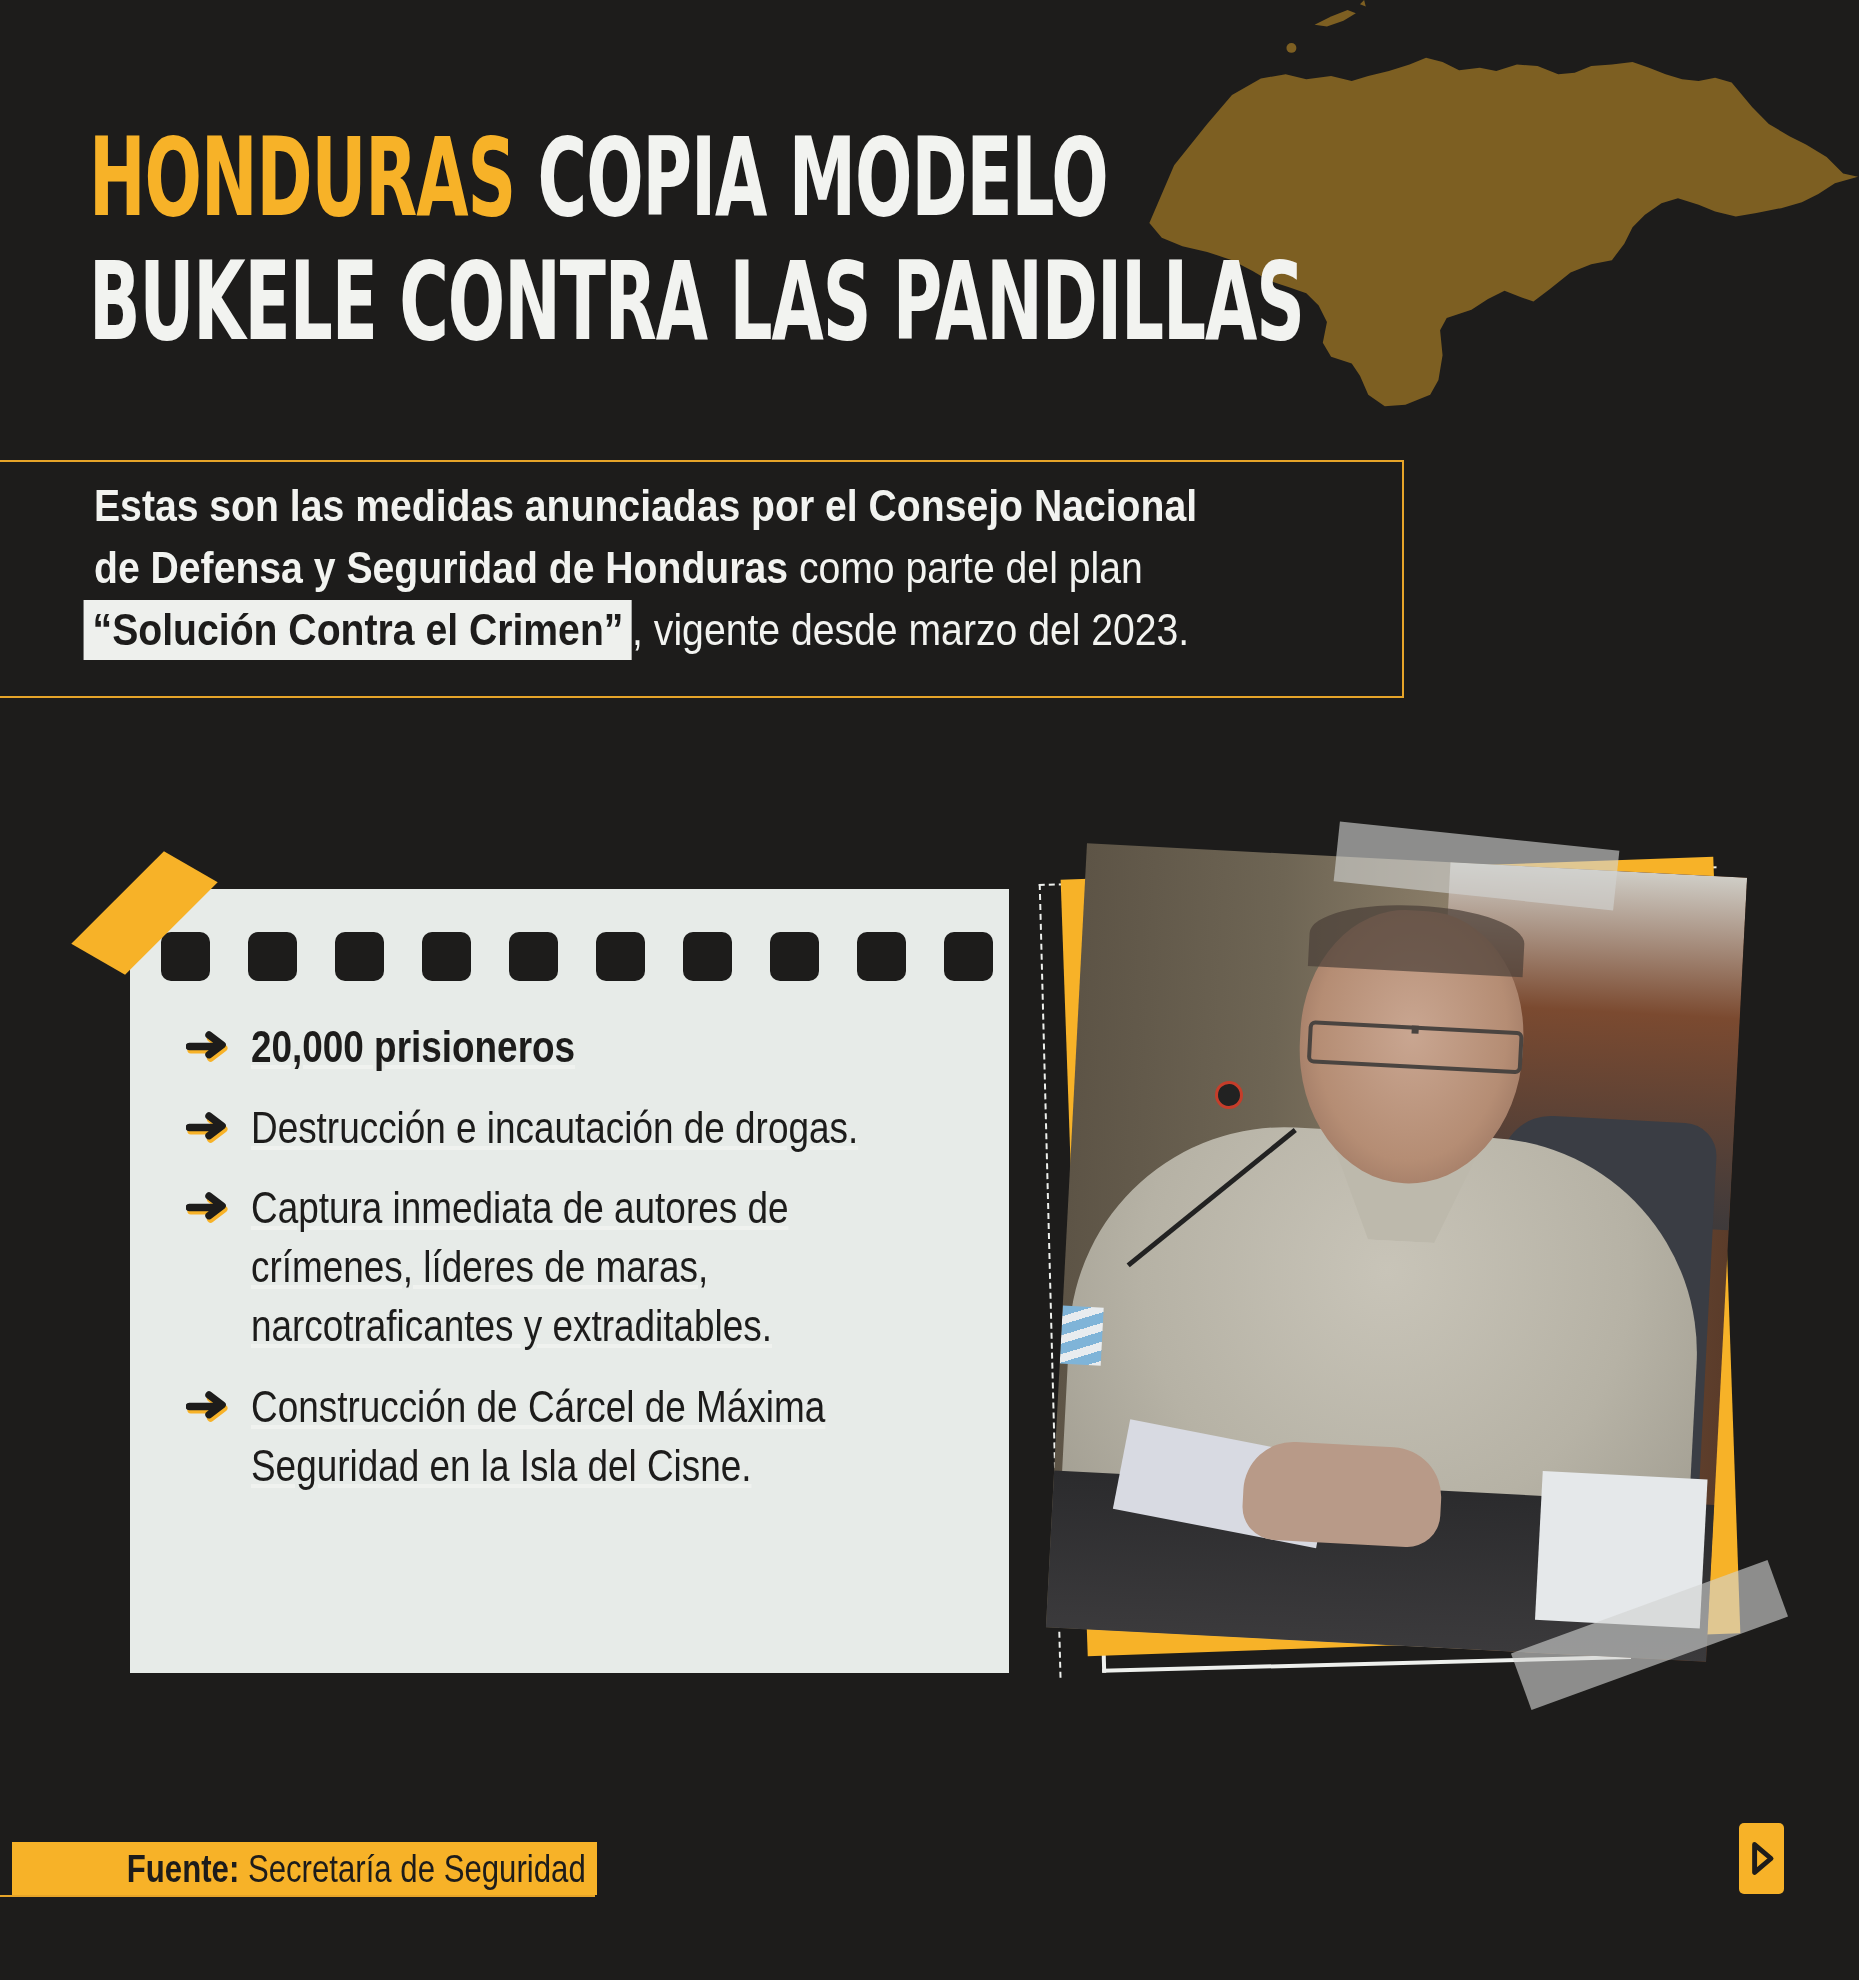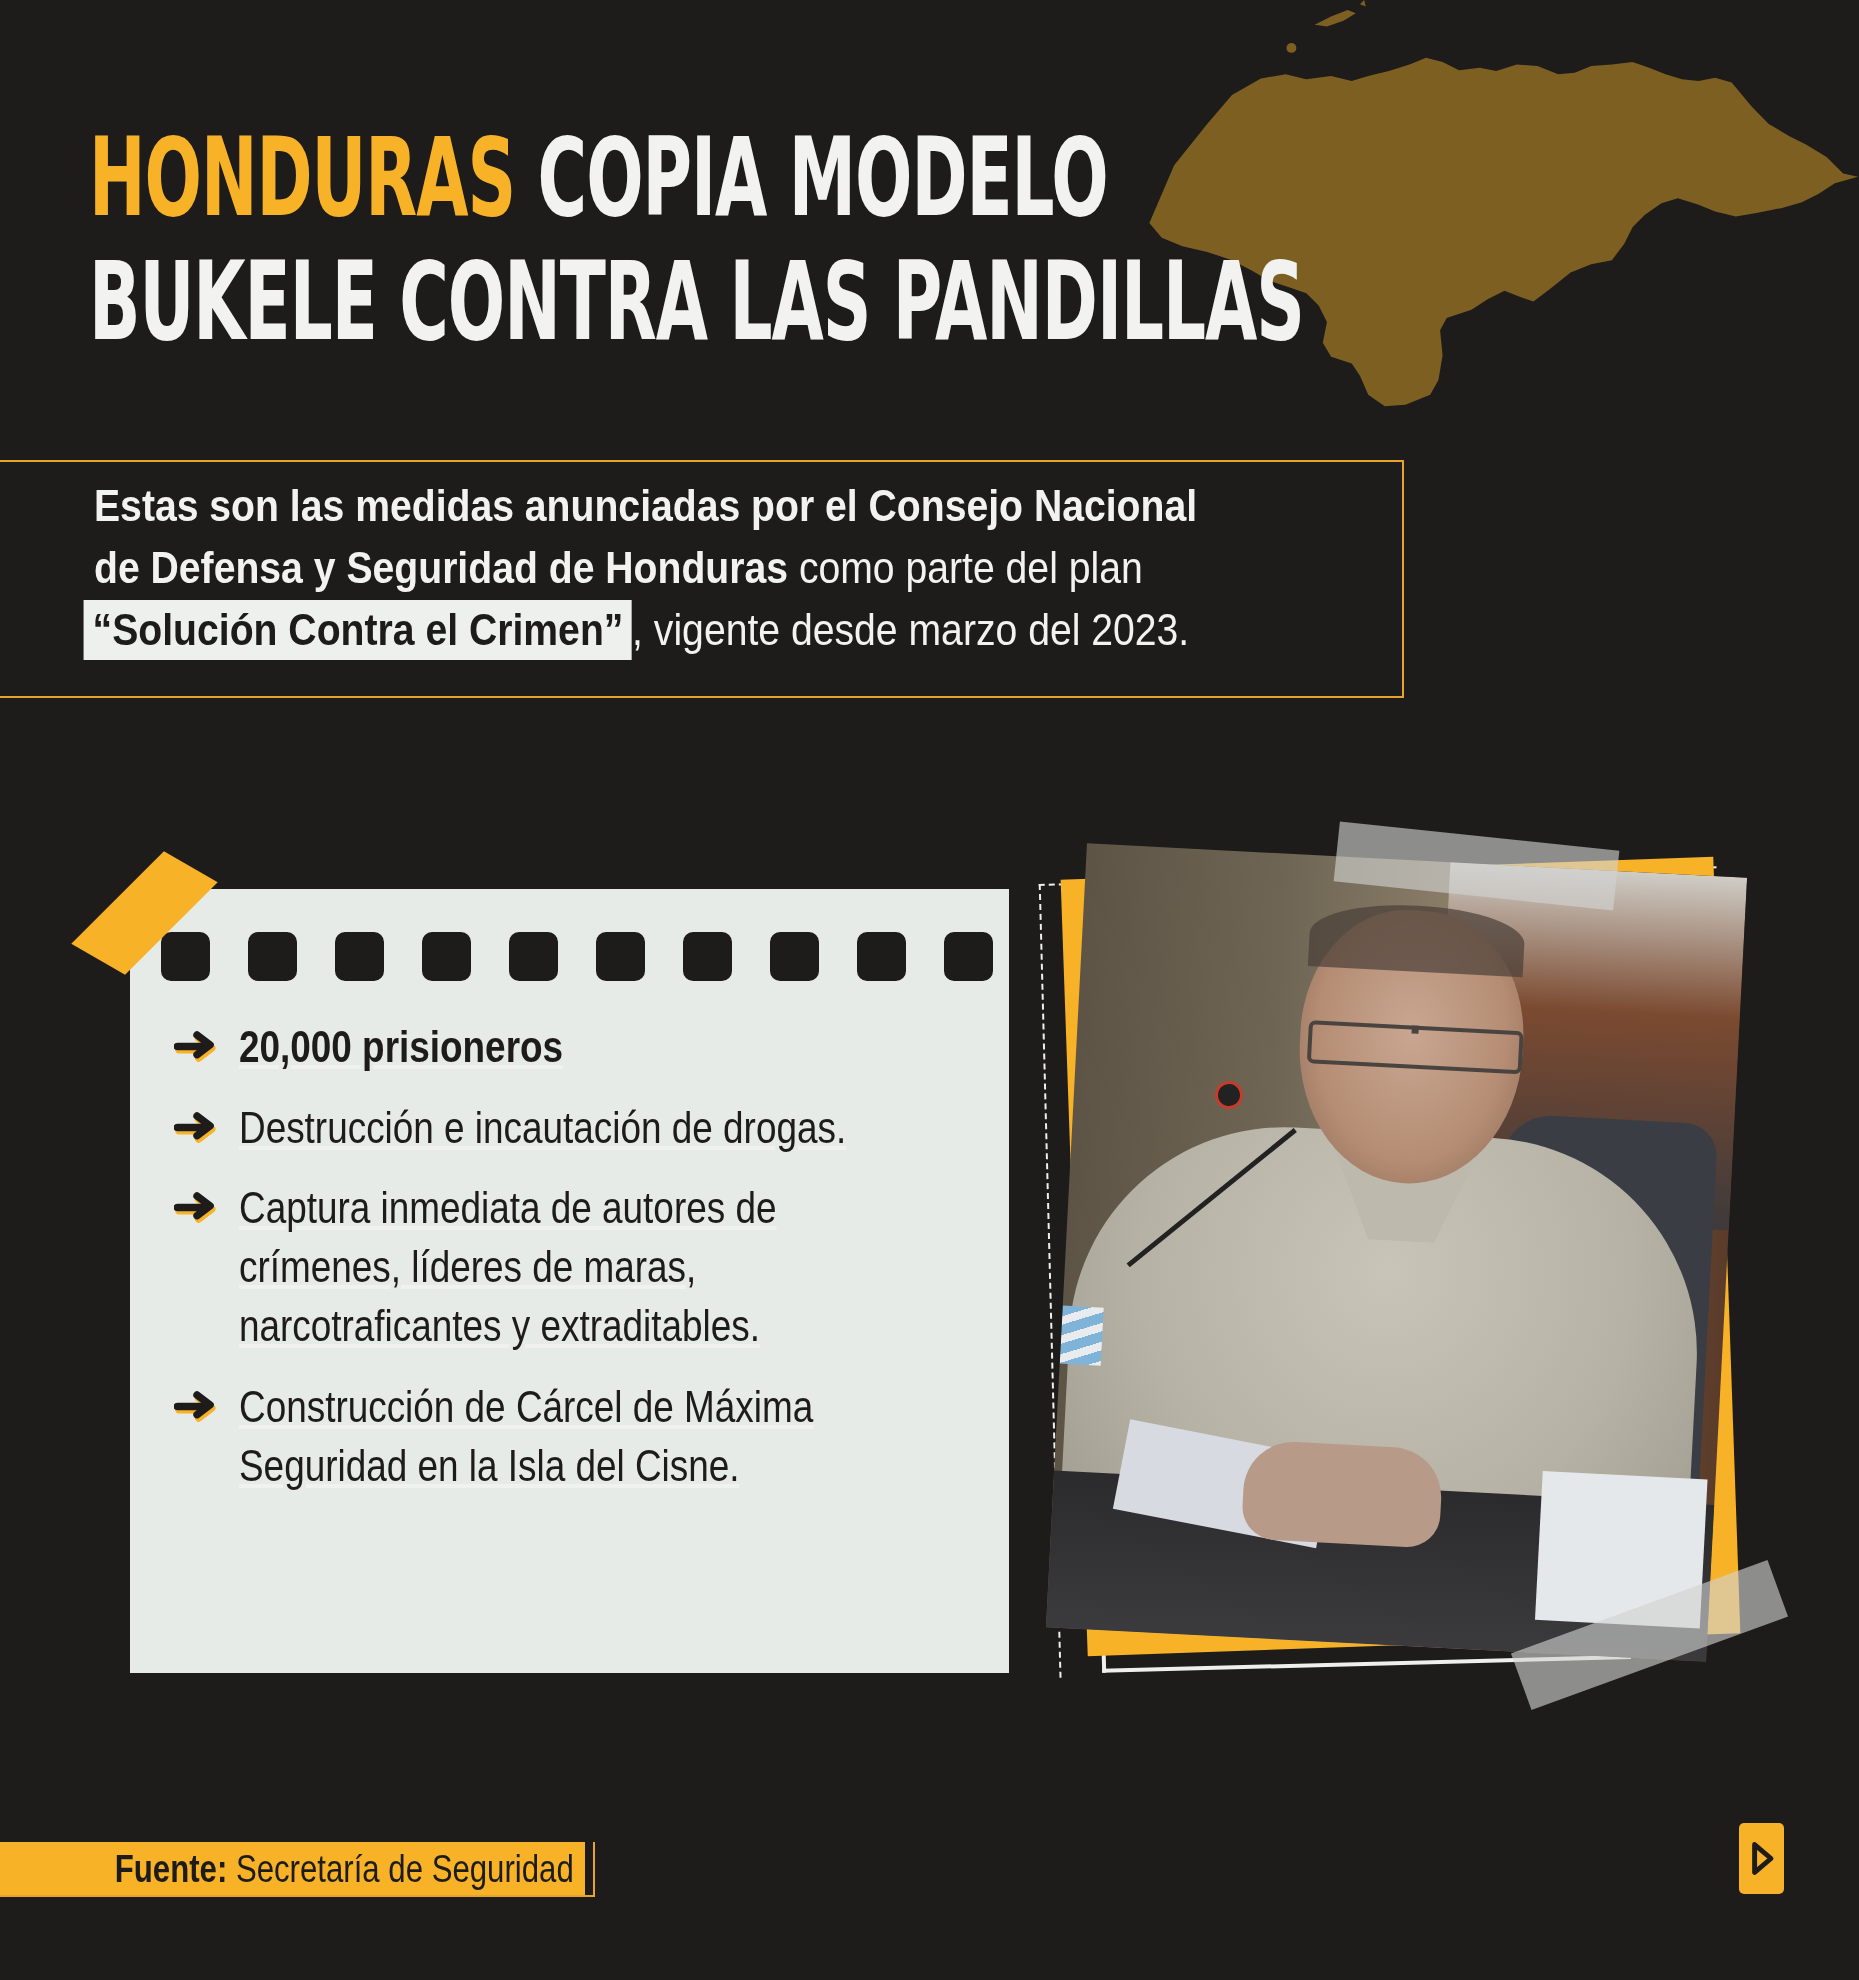--- a/index.html
+++ b/index.html
@@ -25,21 +25,21 @@
     .intro-text .pill { display: inline-block; background: #eef0ed; color: #1d1c1b;
       font-weight: bold; padding: 0 10px; margin-left: -11.6px; line-height: 60px; }
 
     .card { position: absolute; left: 130px; top: 889px; width: 879px; height: 784px;
       background: #e7ebe8; }
     .holes { position: absolute; left: 31px; top: 43px; display: flex; gap: 38px; }
     .hole { width: 49px; height: 49px; background: #1d1c1b; border-radius: 10px; }
     .tape-yellow { position: absolute; left: 79px; top: 883px; width: 131px; height: 60px;
       background: #f7b228; transform: rotate(-45deg) skewX(15deg); transform-origin: center; }
 
-    .list { position: absolute; left: 174px; top: 1017px; width: 777px; text-decoration: underline; }
+    .list { position: absolute; left: 186px; top: 1017px; width: 777px; text-decoration: underline; }
     .item { position: relative; display: flex; margin-bottom: 21.5px; }
     .arrow { width: 58px; flex: 0 0 58px; padding-top: 13.2px; }
     .arrow svg { display: block; }
     .item-text { font-family: "Liberation Sans", sans-serif; font-size: 45px; line-height: 59px;
       color: #1d1c1b; transform: scaleX(0.82); transform-origin: left top; white-space: nowrap;
       margin-left: 6.6px; }
     .item-text.bold { font-weight: bold; }
 
     .photo-wrap { position: absolute; left: 1041px; top: 835px; width: 744px; height: 876px; }
     .dash-frame { position: absolute; left: 8.3px; top: 40px; width: 678px; height: 794px;
@@ -83,21 +83,21 @@
     .photo .flag { position: absolute; left: 0; top: 463px; width: 41px; height: 58px;
       background: repeating-linear-gradient(160deg, #7fb4d8 0 10px, #e8ecef 10px 18px); }
 
     .tape-top { position: absolute; left: 1336px; top: 836px; width: 281px; height: 60px;
       background: rgba(210,212,210,0.62); transform: rotate(6deg); }
     .tape-bottom { position: absolute; left: 1513px; top: 1605px; width: 273px; height: 60px;
       background: rgba(210,212,210,0.62); transform: rotate(-20deg); }
 
     .source-box { position: absolute; left: -3.3px; top: 1842px; width: 598px; height: 55px;
       border-right: 2.5px solid #e6a429; border-bottom: 2.5px solid #e6a429; }
-    .source { position: absolute; left: 0; top: 1842px; width: 585px; height: 53px;
+    .source { position: absolute; left: 12px; top: 1842px; width: 585px; height: 53px;
       background: #f7b228; }
     .source-text { position: absolute; right: 11.6px; top: 5px; font-family: "Liberation Sans", sans-serif;
       font-size: 38px; line-height: 45px; color: #1d1c1b; transform: scaleX(0.82);
       transform-origin: right top; white-space: nowrap; }
     .source-text b { font-weight: bold; }
 
     .play-btn { position: absolute; left: 1739px; top: 1823px; width: 45px; height: 71px;
       background: #f7b228; border-radius: 5px; display: flex; align-items: center; justify-content: center; }
   </style>
 </head>

